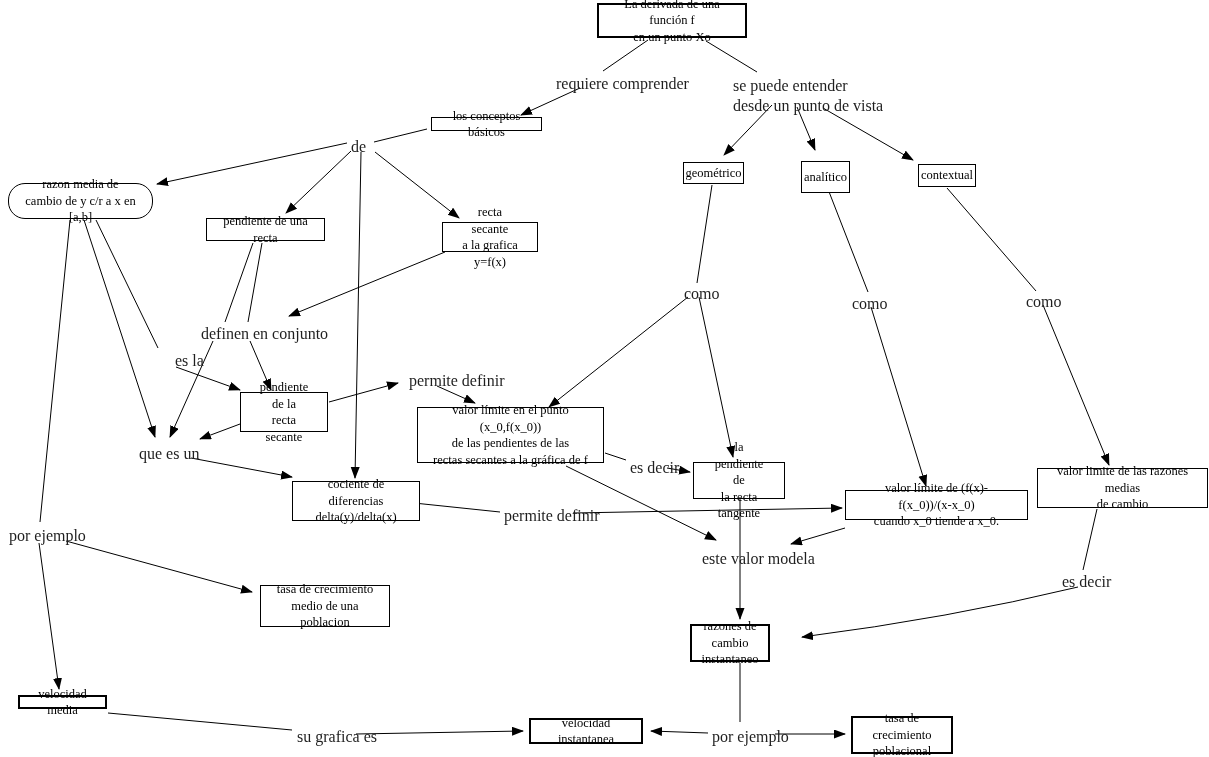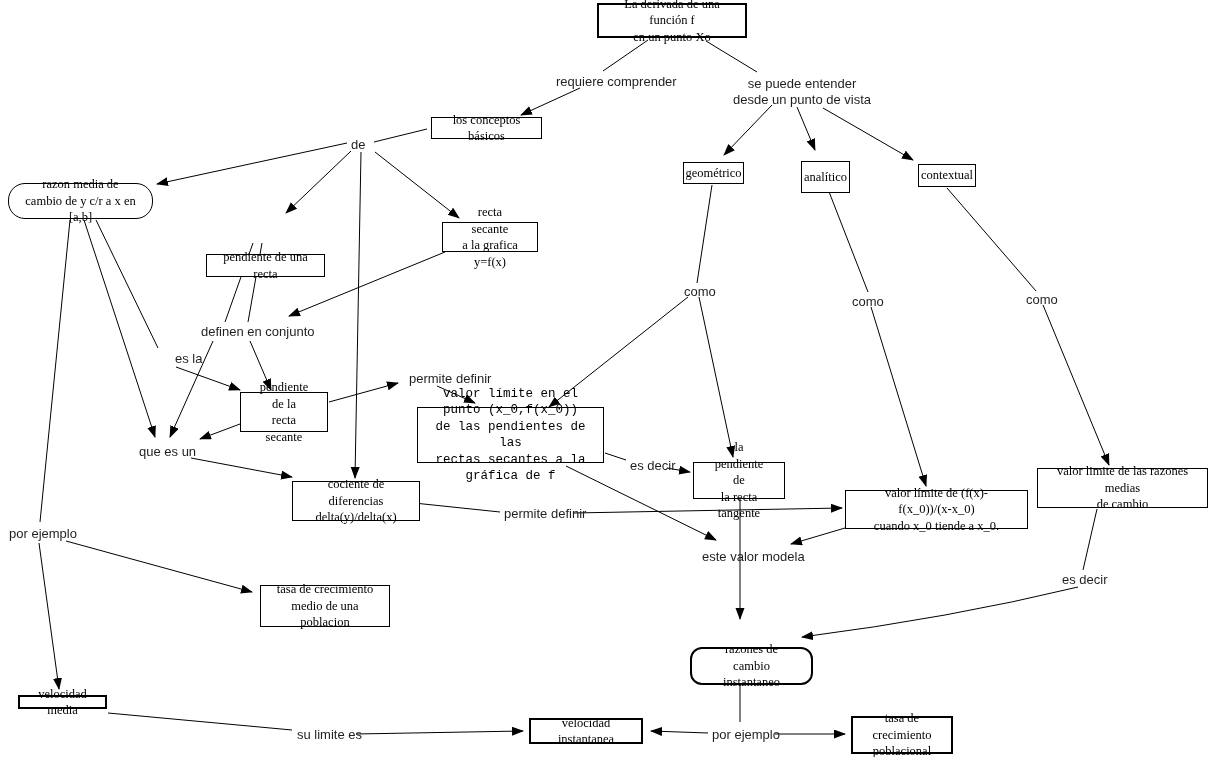--- a/index.html
+++ b/index.html
@@ -24,26 +24,26 @@
     white-space:pre-line;
     display:flex;
     align-items:center;
     justify-content:center;
     padding:1px 15px;
   }
   .node.bold-border{border-width:2px;}
   .link-label{
     position:absolute;
     color:#1f1f1f;
-    font-family:Liberation Sans, sans-serif;
-    font-size:13px;
+    font-family:Liberation Serif, serif;
+    font-size:16px;
     line-height:1.25;
     white-space:pre-line;
   }
-  .link-label.center{text-align:center;}
+  .link-label.center{}
   path.edge{stroke:#000000;stroke-width:1;fill:none;}
 </style>
 </head>
 <body>
 
 <div id="canvas">
   <svg id="edge-layer" width="1209" height="757" viewBox="0 0 1209 757" xmlns="http://www.w3.org/2000/svg">
     <defs>
       <marker id="arrowhead" markerWidth="13" markerHeight="10" refX="11" refY="4.5" orient="auto" markerUnits="userSpaceOnUse">
         <path d="M0,0 L12,4.5 L0,9 Z" fill="#000000"></path>
@@ -95,45 +95,45 @@
         <path d="M775,734 L845,734" class="edge" marker-end="url(#arrowhead)"></path>
         <path d="M39,543 L59,689" class="edge" marker-end="url(#arrowhead)"></path>
         <path d="M66,541 L252,592" class="edge" marker-end="url(#arrowhead)"></path>
         <path d="M108,713 L292,730" class="edge"></path>
         <path d="M356,734 L523,731" class="edge" marker-end="url(#arrowhead)"></path>
       </g>
   </svg>
   <div id="node-layer">
       <div class="node bold-border" style="left: 597px; top: 3px; width: 150px; height: 35px;">La derivada de una función  f
 en un punto Xo</div>
-      <div class="node" style="left: 431px; top: 117px; width: 111px; height: 22px;">los conceptos básicos</div>
+      <div class="node" style="left: 431px; top: 117px; width: 111px; height: 14px;">los conceptos básicos</div>
       <div class="node" style="left: 8px; top: 183px; width: 145px; height: 36px; border-radius: 17px;">razon media de
 cambio de y c/r a x en [a,b]</div>
-      <div class="node" style="left: 206px; top: 218px; width: 119px; height: 23px; margin-top: 36px;">pendiente de una recta</div>
+      <div class="node" style="left: 206px; top: 218px; width: 119px; height: 23px;">pendiente de una recta</div>
       <div class="node" style="left: 442px; top: 222px; width: 96px; height: 30px;">recta secante
 a la grafica y=f(x)</div>
       <div class="node" style="left: 683px; top: 162px; width: 61px; height: 22px;">geométrico</div>
       <div class="node" style="left: 801px; top: 161px; width: 49px; height: 32px;">analítico</div>
       <div class="node" style="left: 918px; top: 164px; width: 58px; height: 23px;">contextual</div>
       <div class="node" style="left: 240px; top: 392px; width: 88px; height: 40px;">pendiente de la
 recta secante</div>
-      <div class="node" style="left: 417px; top: 407px; width: 187px; height: 56px; font-family: Liberation Mono, monospace;">valor límite  en el punto (x_0,f(x_0))
+      <div class="node" style="left: 417px; top: 407px; width: 187px; height: 56px;">valor límite  en el punto (x_0,f(x_0))
 de las pendientes de las
 rectas secantes a la gráfica de f</div>
       <div class="node" style="left: 693px; top: 462px; width: 92px; height: 37px;">la pendiente de
 la recta tangente</div>
       <div class="node" style="left: 292px; top: 481px; width: 128px; height: 40px;">cociente de diferencias
 delta(y)/delta(x)</div>
-      <div class="node" style="left: 845px; top: 490px; width: 183px; height: 39px;">valor límite de (f(x)-f(x_0))/(x-x_0)
+      <div class="node" style="left: 845px; top: 490px; width: 183px; height: 30px;">valor límite de (f(x)-f(x_0))/(x-x_0)
 cuando x_0 tiende a x_0.</div>
       <div class="node" style="left: 1037px; top: 468px; width: 171px; height: 40px;">valor limite de las razones medias
 de cambio</div>
       <div class="node" style="left: 260px; top: 585px; width: 130px; height: 42px;">tasa de crecimiento
 medio de una poblacion</div>
-      <div class="node bold-border" style="left: 690px; top: 647px; width: 123px; height: 38px; border-radius: 12px;">razones de cambio
+      <div class="node bold-border" style="left: 690px; top: 624px; width: 80px; height: 38px;">razones de cambio
 instantaneo</div>
       <div class="node bold-border" style="left: 18px; top: 695px; width: 89px; height: 14px;">velocidad media</div>
       <div class="node bold-border" style="left: 529px; top: 718px; width: 114px; height: 26px;">velocidad instantanea</div>
       <div class="node bold-border" style="left: 851px; top: 716px; width: 102px; height: 38px;">tasa de crecimiento
 poblacional</div>
     </div>
   <div id="label-layer">
       <div class="link-label" style="left: 556px; top: 74px;">requiere comprender</div>
       <div class="link-label center" style="left: 733px; top: 76px;">se puede entender
 desde un punto de vista</div>
@@ -143,16 +143,16 @@
       <div class="link-label" style="left: 139px; top: 444px;">que es un</div>
       <div class="link-label" style="left: 409px; top: 371px;">permite definir</div>
       <div class="link-label" style="left: 684px; top: 284px;">como</div>
       <div class="link-label" style="left: 852px; top: 294px;">como</div>
       <div class="link-label" style="left: 1026px; top: 292px;">como</div>
       <div class="link-label" style="left: 630px; top: 458px;">es decir</div>
       <div class="link-label" style="left: 504px; top: 506px;">permite definir</div>
       <div class="link-label" style="left: 702px; top: 549px; text-align: right;">este valor modela</div>
       <div class="link-label" style="left: 1062px; top: 572px;">es decir</div>
       <div class="link-label" style="left: 9px; top: 526px;">por ejemplo</div>
-      <div class="link-label" style="left: 297px; top: 727px;">su limite es</div>
+      <div class="link-label" style="left: 297px; top: 727px;">su grafica es</div>
       <div class="link-label" style="left: 712px; top: 727px;">por ejemplo</div>
     </div>
 </div>
 
 </body></html>

